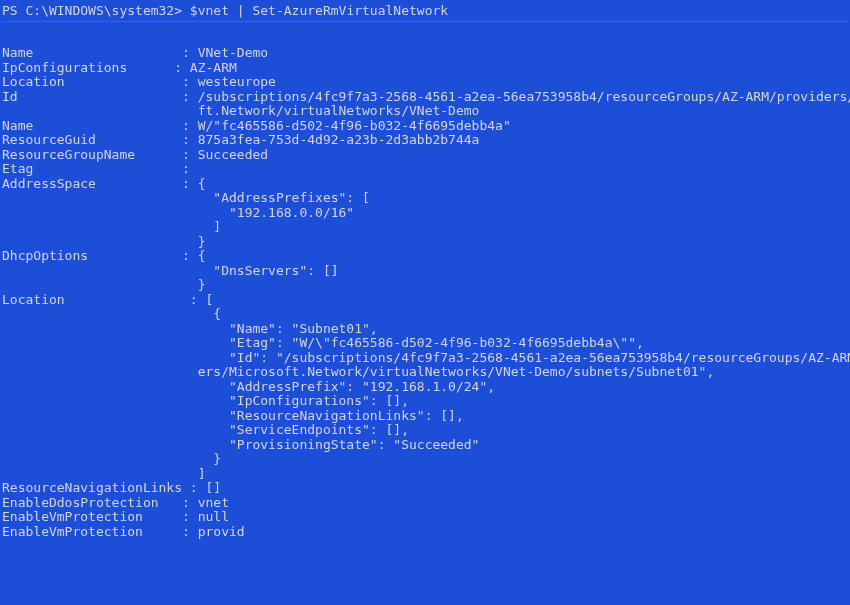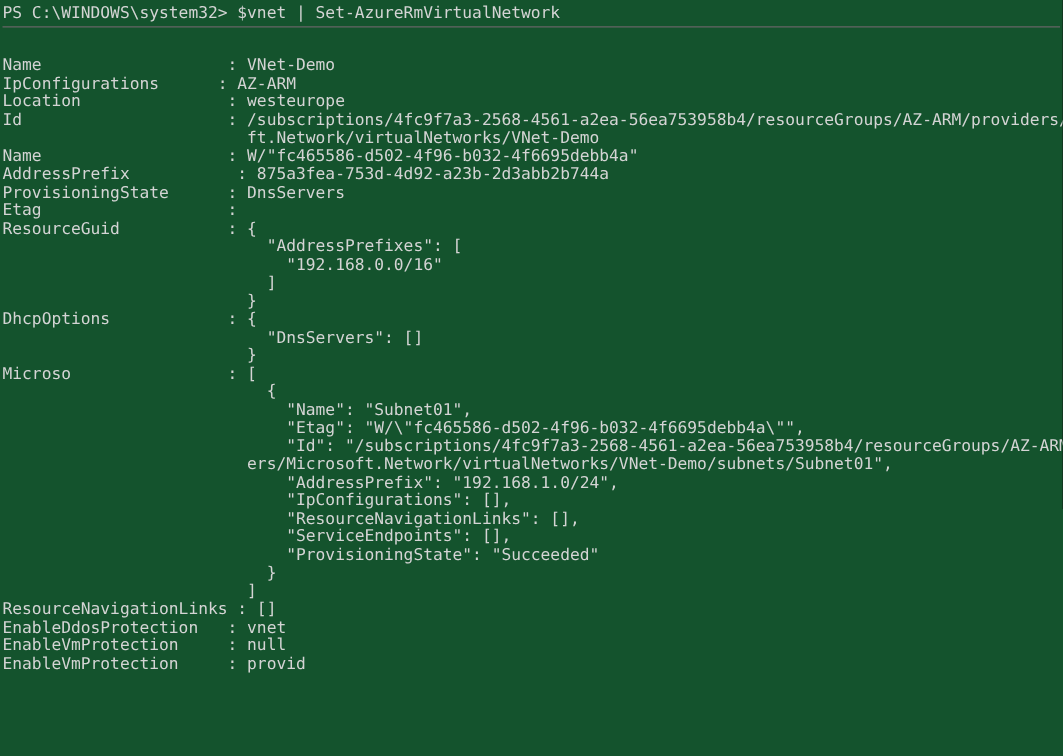--- a/index.html
+++ b/index.html
@@ -8,21 +8,21 @@
       background: #0c0c0c;
       width: 850px;
       height: 605px;
       font-family: Consolas, "Lucida Console", Monaco, monospace;
       font-size: 13px;
       line-height: 14.5px;
       color: #cccccc;
       overflow: hidden;
     }
     .terminal {
-      background: #14532d;
+      background: #1d4ed8;
       width: 850px;
       height: 605px;
       padding: 4px 2px;
       white-space: pre;
       color: #d4d4d4;
     }
     .hr {
       border: none;
       border-top: 1px solid #666666;
       margin: 2px 0 10px 0;
@@ -34,32 +34,32 @@
 </head>
 <body>
 
 <div class="terminal"><span class="prompt-line"><span>PS C:\WINDOWS\system32&gt; </span><span>$vnet | Set-AzureRmVirtualNetwork</span></span><hr class="hr">
 <span>Name                   : VNet-Demo</span>
 <span>IpConfigurations      : AZ-ARM</span>
 <span>Location               : westeurope</span>
 <span>Id                     : /subscriptions/4fc9f7a3-2568-4561-a2ea-56ea753958b4/resourceGroups/AZ-ARM/providers/Microso</span>
 <span>                         ft.Network/virtualNetworks/VNet-Demo</span>
 <span>Name                   : W/"fc465586-d502-4f96-b032-4f6695debb4a"</span>
-<span>AddressPrefix           : 875a3fea-753d-4d92-a23b-2d3abb2b744a</span>
-<span>ProvisioningState      : DnsServers</span>
+<span>ResourceGuid           : 875a3fea-753d-4d92-a23b-2d3abb2b744a</span>
+<span>ResourceGroupName      : Succeeded</span>
 <span>Etag                   :</span>
-<span>ResourceGuid           : {</span>
+<span>AddressSpace           : {</span>
 <span>                           "AddressPrefixes": [</span>
 <span>                             "192.168.0.0/16"</span>
 <span>                           ]</span>
 <span>                         }</span>
 <span>DhcpOptions            : {</span>
 <span>                           "DnsServers": []</span>
 <span>                         }</span>
-<span>Microso                : [</span>
+<span>Location                : [</span>
 <span>                           {</span>
 <span>                             "Name": "Subnet01",</span>
 <span>                             "Etag": "W/\"fc465586-d502-4f96-b032-4f6695debb4a\"",</span>
 <span>                             "Id": "/subscriptions/4fc9f7a3-2568-4561-a2ea-56ea753958b4/resourceGroups/AZ-ARM/provid</span>
 <span>                         ers/Microsoft.Network/virtualNetworks/VNet-Demo/subnets/Subnet01",</span>
 <span>                             "AddressPrefix": "192.168.1.0/24",</span>
 <span>                             "IpConfigurations": [],</span>
 <span>                             "ResourceNavigationLinks": [],</span>
 <span>                             "ServiceEndpoints": [],</span>
 <span>                             "ProvisioningState": "Succeeded"</span>

